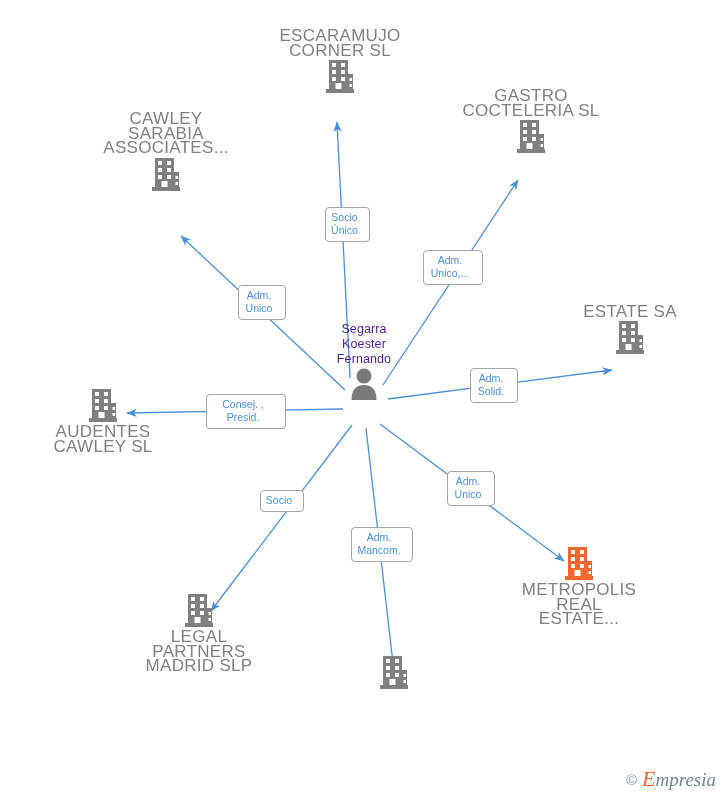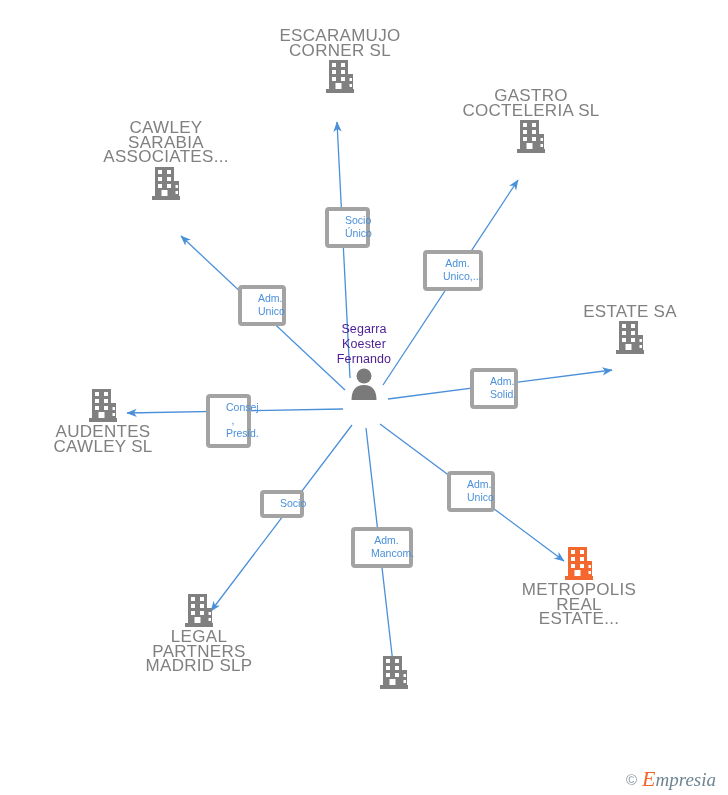--- a/index.html
+++ b/index.html
@@ -49,27 +49,27 @@
     line-height: 0;
     display: flex;
     align-items: flex-end;
     justify-content: center;
   }
   .node-icon.person-icon-wrap {
     height: 34px;
   }
   .edge-label {
     position: absolute;
-    border: 4px solid #a3a3a3;
+    border: 1px solid #a3a3a3;
     border-radius: 4px;
     background: #ffffff;
     color: #4a90d9;
     font-size: 10.5px;
     line-height: 13px;
-    padding: 3px 7px 4px 16px;
+    padding: 3px 7px 4px 1px;
     text-align: center;
     white-space: pre-line;
     box-sizing: border-box;
   }
   #watermark {
     position: absolute;
     right: 12px;
     bottom: 6px;
     display: flex;
     align-items: center;
@@ -140,21 +140,21 @@
             <rect x="9" y="12" width="4" height="4" fill="#ffffff"></rect>
             <rect x="18" y="12" width="4" height="4" fill="#ffffff"></rect>
             <rect x="9" y="19" width="4" height="4" fill="#ffffff"></rect>
             <rect x="18" y="19" width="4" height="4" fill="#ffffff"></rect>
             <rect x="26.5" y="20" width="2.5" height="3" fill="#ffffff"></rect>
             <rect x="26.5" y="26" width="2.5" height="3" fill="#ffffff"></rect>
             <rect x="12.5" y="25" width="6" height="6" fill="#ffffff"></rect>
           </svg>
         </div>
       </div>
-      <div class="node" style="left: 166px; top: 121px;">
+      <div class="node" style="left: 166px; top: 112px;">
         <div class="node-label">CAWLEY
 SARABIA
 ASSOCIATES...</div>
         <div class="node-icon">
           <svg width="34" height="38" viewBox="0 0 34 38">
             <rect x="6" y="2" width="19" height="32" fill="#808080"></rect>
             <rect x="25" y="16" width="5" height="18" fill="#808080"></rect>
             <rect x="3" y="31" width="28" height="4" fill="#808080"></rect>
             <rect x="9" y="5" width="4" height="4" fill="#ffffff"></rect>
             <rect x="18" y="5" width="4" height="4" fill="#ffffff"></rect>
@@ -291,21 +291,21 @@
 
   <div id="labels-layer">
       <div class="edge-label" style="left: 325px; top: 207px; width: 45px;">Socio
 Único</div>
       <div class="edge-label" style="left: 238px; top: 285px; width: 48px;">Adm.
 Unico</div>
       <div class="edge-label" style="left: 423px; top: 250px; width: 60px;">Adm.
 Unico,...</div>
       <div class="edge-label" style="left: 470px; top: 368px; width: 48px;">Adm.
 Solid.</div>
-      <div class="edge-label" style="left: 206px; top: 394px; width: 45px;">Consej. ,
+      <div class="edge-label" style="left: 206px; top: 394px; width: 80px;">Consej. ,
 Presid.</div>
       <div class="edge-label" style="left: 260px; top: 490px; width: 44px;">Socio</div>
       <div class="edge-label" style="left: 351px; top: 527px; width: 62px;">Adm.
 Mancom.</div>
       <div class="edge-label" style="left: 447px; top: 471px; width: 48px;">Adm.
 Unico</div>
     </div>
 
   <div id="watermark">
     <span class="wm-c">©</span>

